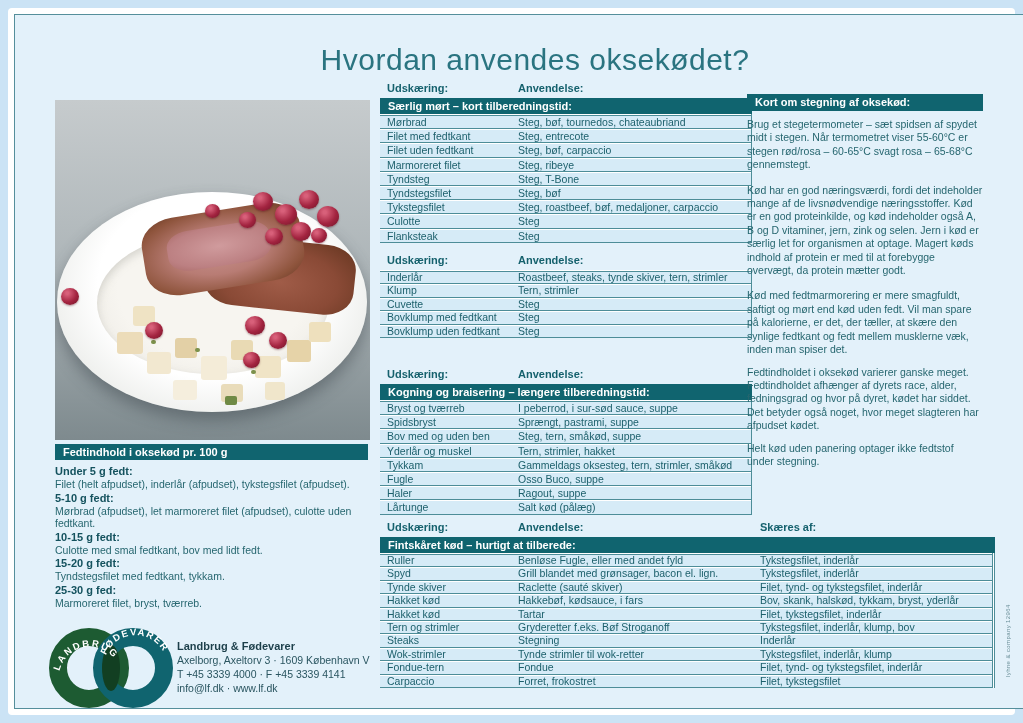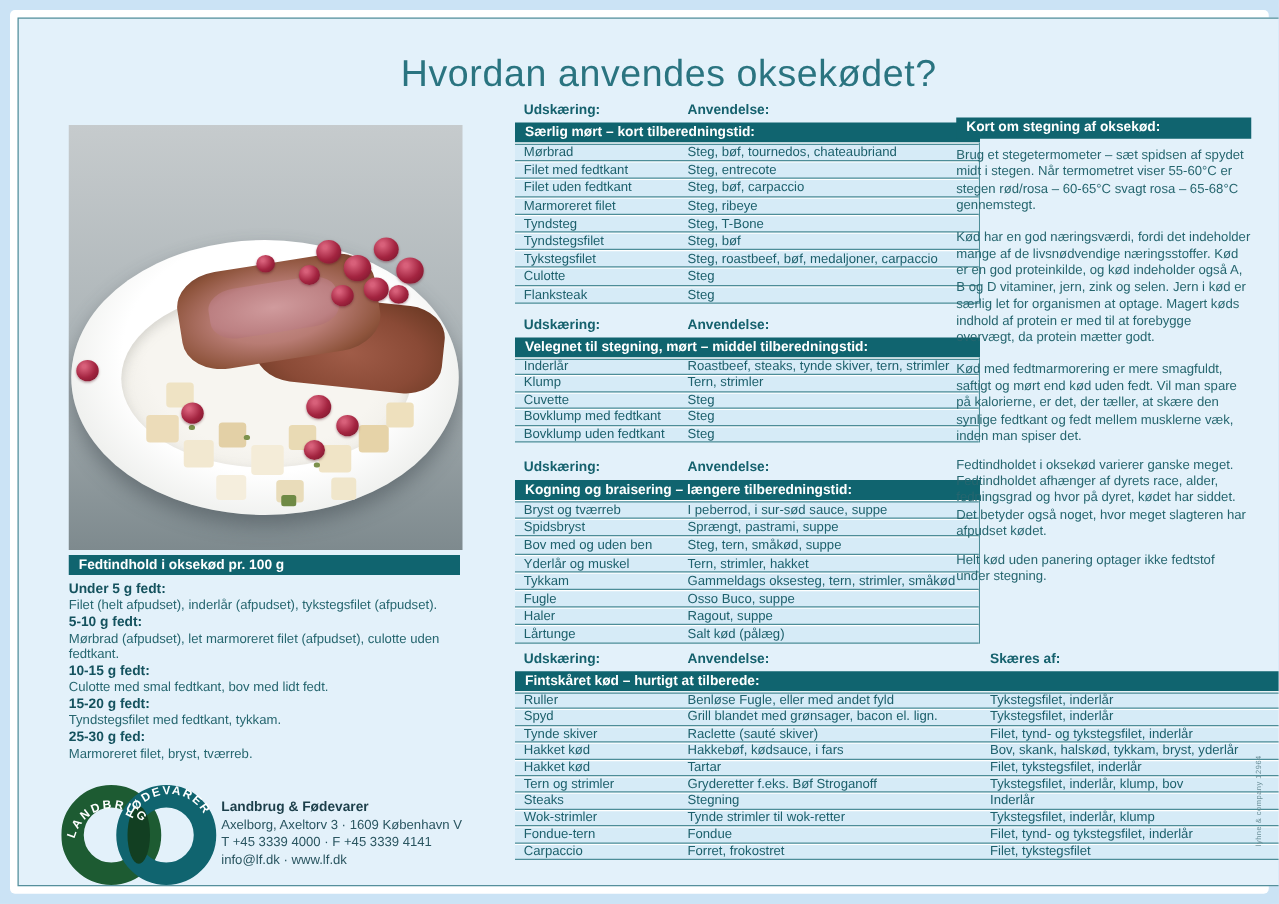--- a/index.html
+++ b/index.html
@@ -25,21 +25,21 @@
   .berry{position:absolute;border-radius:50%;
          background:radial-gradient(circle at 35% 30%,#d8607a 8%,#a32440 55%,#701427 100%);
          box-shadow:0 1px 2px rgba(80,10,25,.4);}
   .herb{position:absolute;width:5px;height:4px;border-radius:2px;background:#7c914c;}
 
   
   .band{background:#10646f;color:#ffffff;font-weight:bold;font-size:11px;
         line-height:16px;height:16px;padding-left:8px;white-space:nowrap;}
 
   
-  .tgroup{position:absolute;margin-left:32px;}
+  .tgroup{position:absolute;}
   .t0{left:365px;top:66px;width:372px;}
   .t1{left:365px;top:238px;width:372px;}
   .t2{left:365px;top:352px;width:372px;}
   .t3{left:365px;top:505px;width:615px;}
   .collabels{position:relative;height:17px;font-weight:bold;font-size:11px;color:#15616d;}
   .collabels .cl{position:absolute;top:1px;}
   .pos1{left:7px;} .pos2{left:138px;} .pos3{left:380px;}
   .rows{background:#ffffff;border-right:1px solid #4d8d98;padding-top:1px;}
   .t3 .rows{border-right:3px double #4d8d98;}
   .trow{position:relative;background:#d6ebf7;border-bottom:1px solid #4d8d98;margin-bottom:1px;
@@ -51,21 +51,21 @@
   .t3 .trow{height:11.4px;line-height:11.6px;}
   .cell{position:absolute;top:0;}
 
   
   .fatbox{position:absolute;left:40px;top:429px;width:313px;}
   .fat-entries{margin-top:5px;}
   .fat-entry b{display:block;font-size:11px;color:#14525e;line-height:13px;}
   .fat-entry span{display:block;font-size:10.5px;color:#26666f;line-height:12.5px;margin-bottom:1px;}
 
   
-  .sidebar{position:absolute;left:750px;top:79px;width:236px;}
+  .sidebar{position:absolute;left:732px;top:79px;width:236px;}
   .sblock{margin-bottom:12px;}
   .sband{background:#10646f;color:#fff;font-weight:bold;font-size:11px;
          height:17px;line-height:17px;padding-left:8px;white-space:nowrap;}
   .sblock p{margin:7px 0 9px;font-size:10.5px;line-height:13.4px;color:#26666f;}
 
   
   .rings{position:absolute;left:34px;top:608px;}
   .footer-text{position:absolute;left:162px;top:624px;font-size:10.5px;color:#2a5560;line-height:14px;}
   .footer-org{font-weight:bold;font-size:11px;color:#1c3f4a;}
 
@@ -168,21 +168,20 @@
             <span class="cell pos1">Flanksteak</span>
             <span class="cell pos2">Steg</span>
           </div>
         </div>
       </div>
     <div class="tgroup t1">
         <div class="collabels">
           <span class="cl pos1">Udskæring:</span>
           <span class="cl pos2">Anvendelse:</span>
         </div>
-        <div class="band">Velegnet til stegning, mørt – middel tilberedningstid:</div>
         <div class="rows">
           <div class="trow">
             <span class="cell pos1">Inderlår</span>
             <span class="cell pos2">Roastbeef, steaks, tynde skiver, tern, strimler</span>
           </div>
           <div class="trow">
             <span class="cell pos1">Klump</span>
             <span class="cell pos2">Tern, strimler</span>
           </div>
           <div class="trow">

